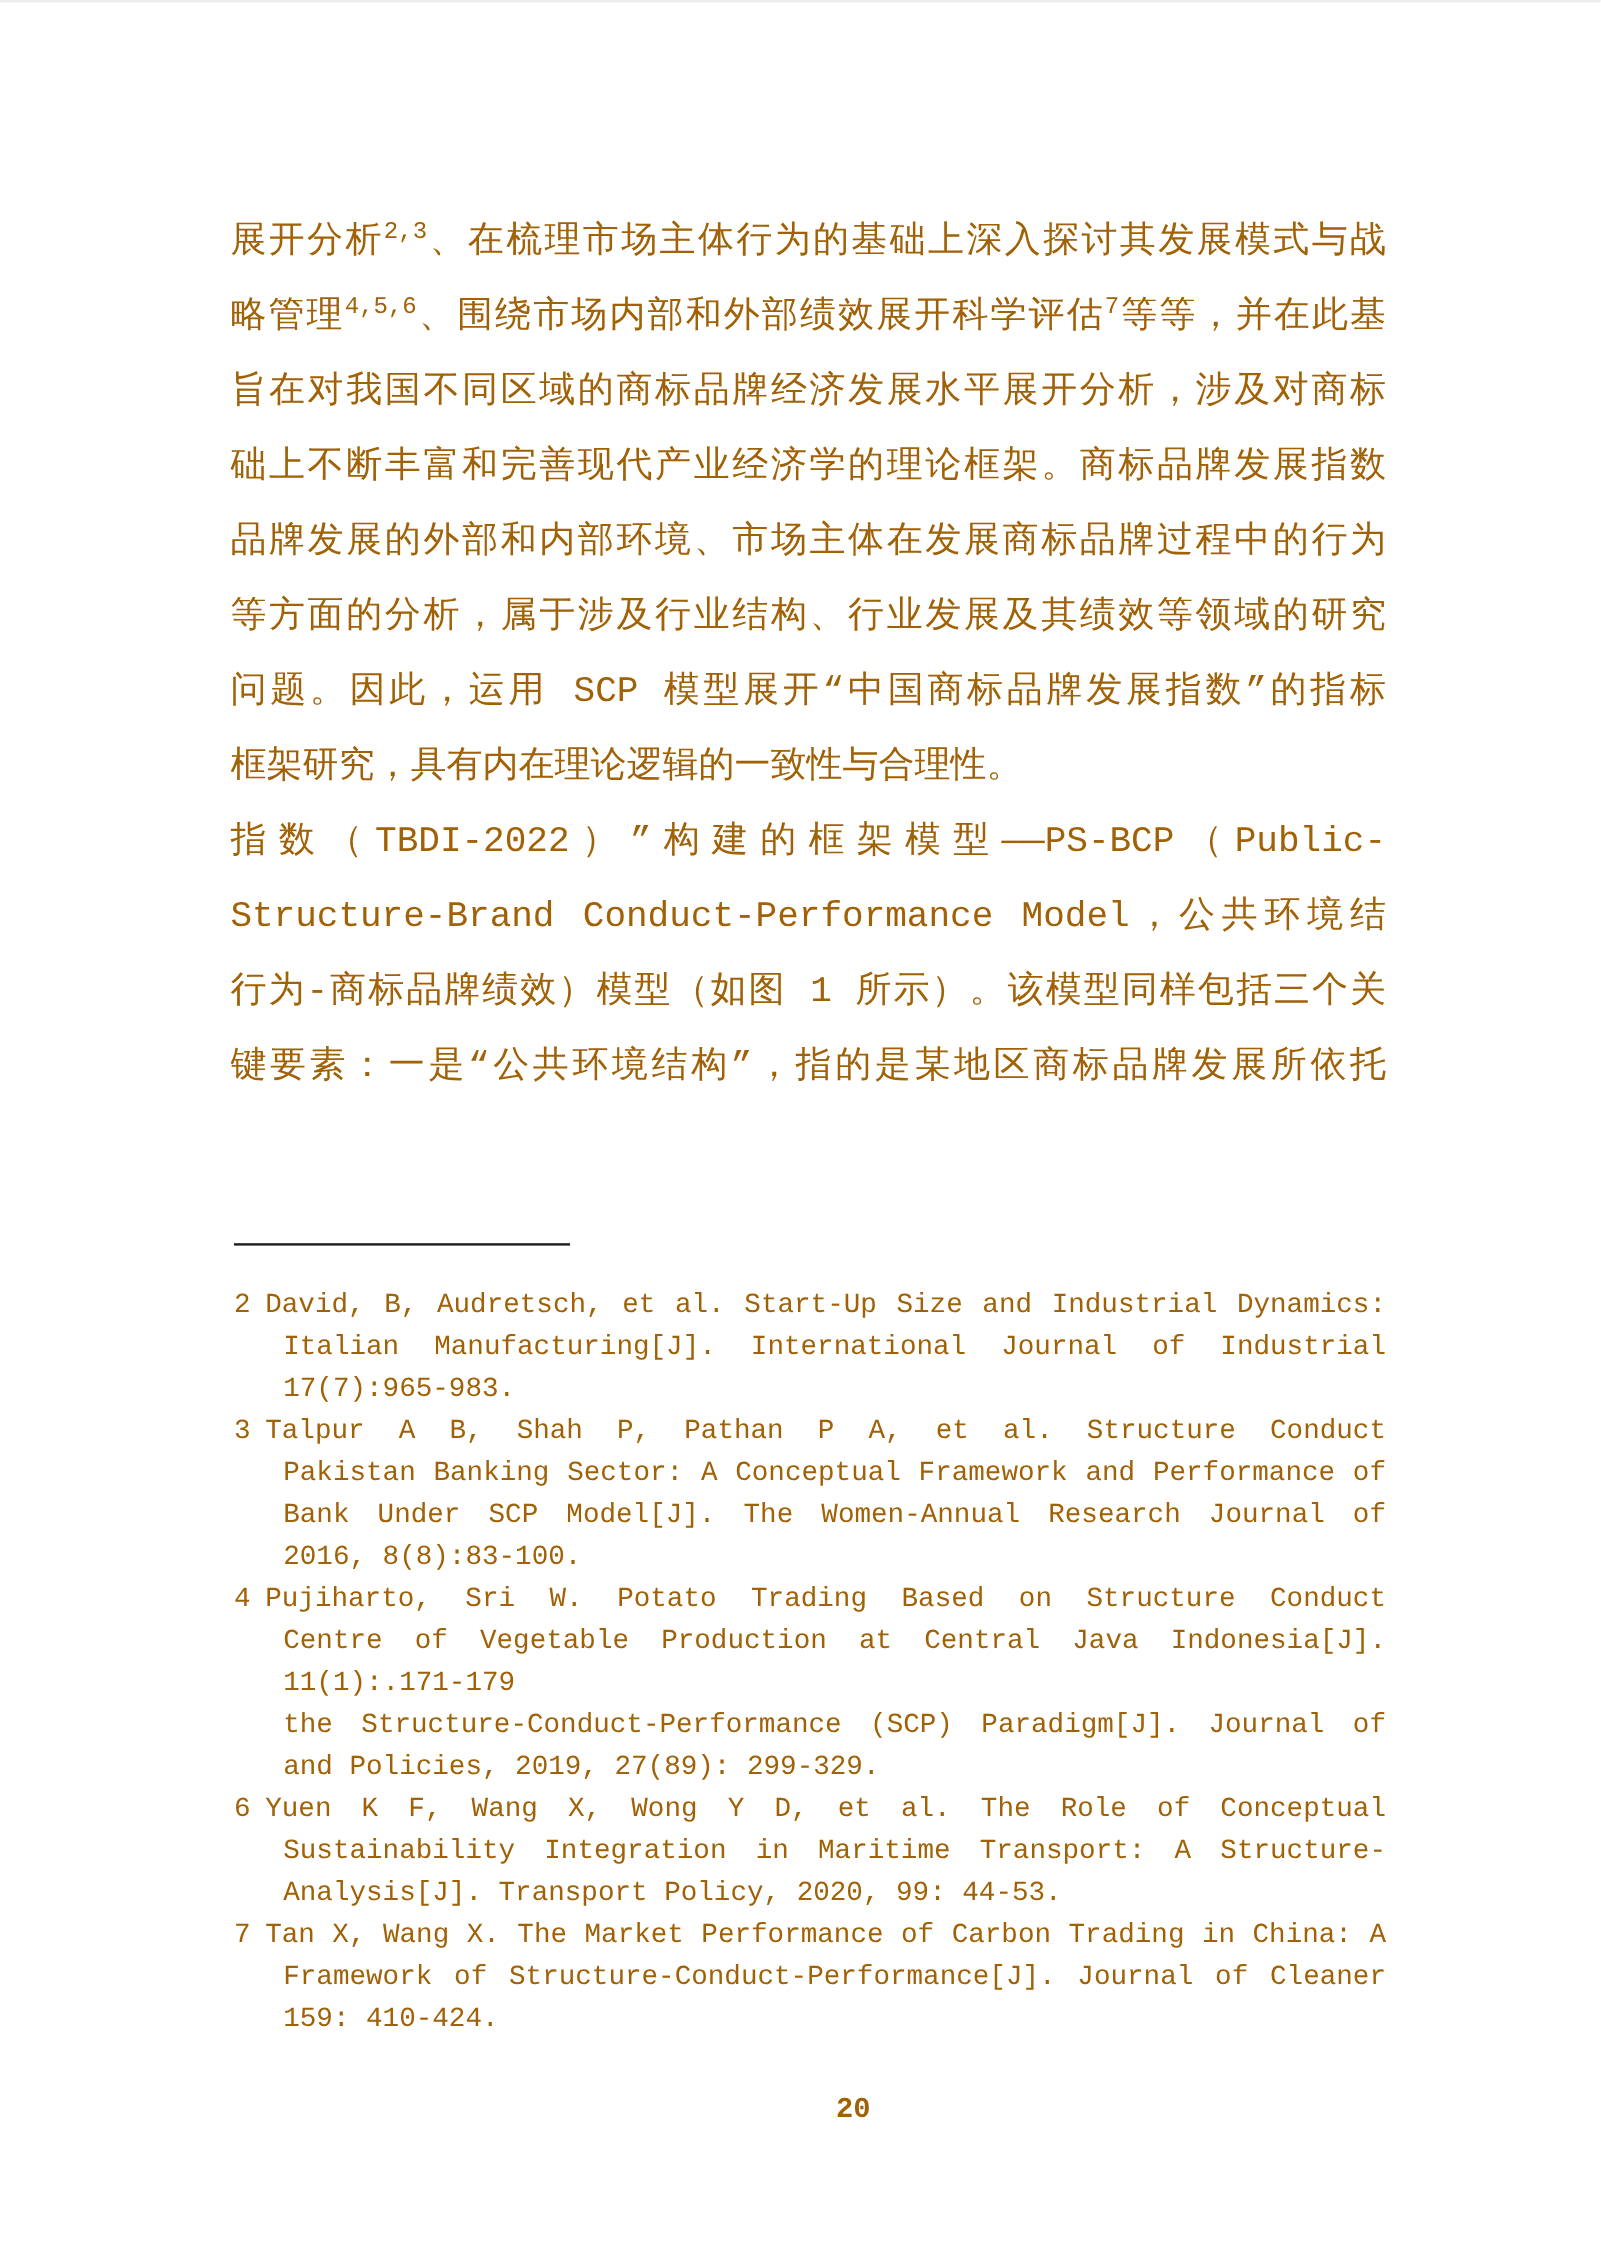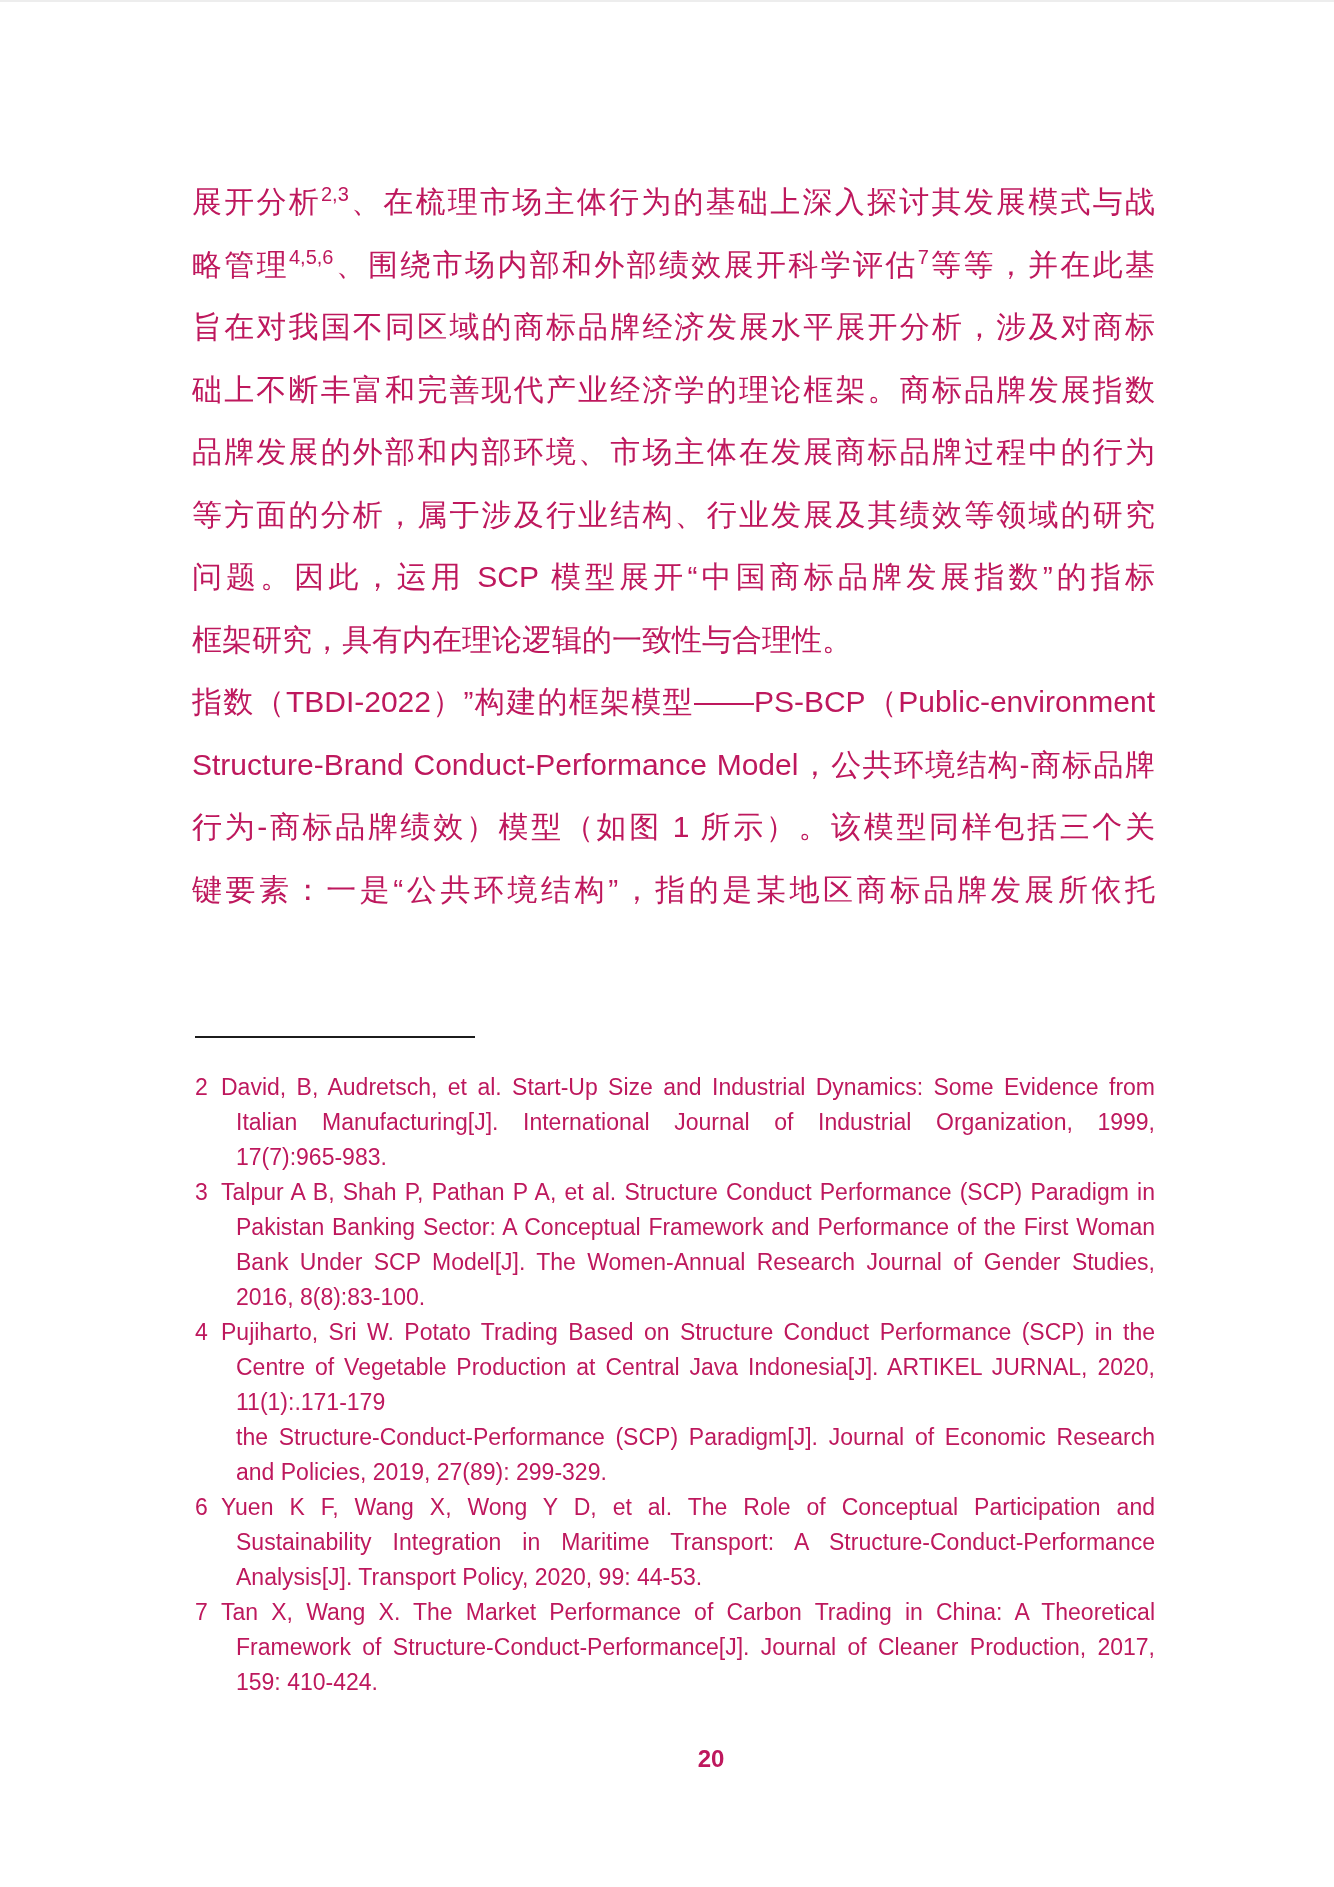--- a/index.html
+++ b/index.html
@@ -1,22 +1,22 @@
 <!DOCTYPE html>
 <html><head>
 <meta charset="utf-8">
 <style>
   html, body { margin: 0; padding: 0; background: #ffffff; }
   .page {
     position: relative;
     width: 1334px;
     height: 1887px;
     background: #ffffff;
-    font-family: Liberation Sans, sans-serif;
-    color: #be185d;
+    font-family: Liberation Mono, monospace;
+    color: #a16207;
     overflow: hidden;
   }
   .page-edge {
     position: absolute;
     left: 0; top: 0;
     width: 100%; height: 2px;
     background: #ededed;
   }
   
   .body-text {

